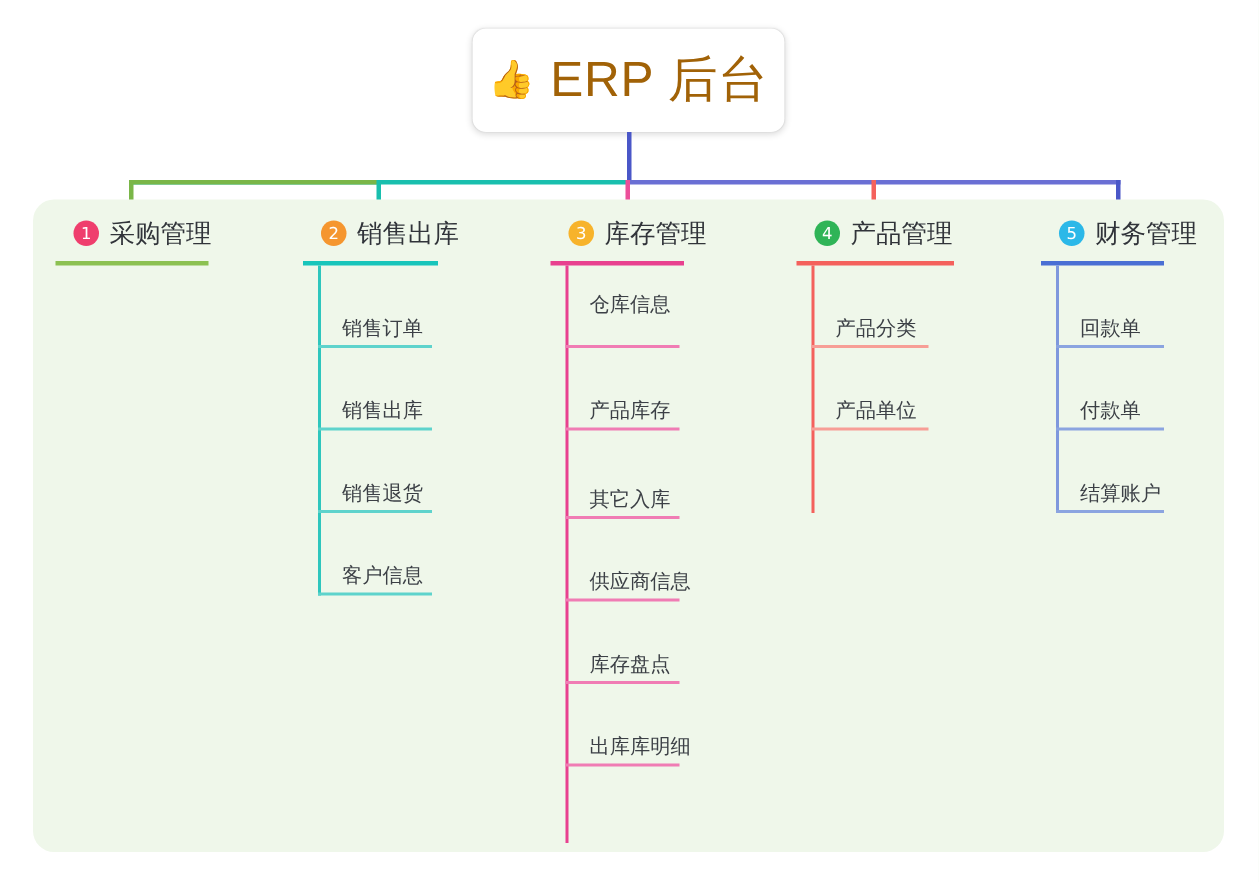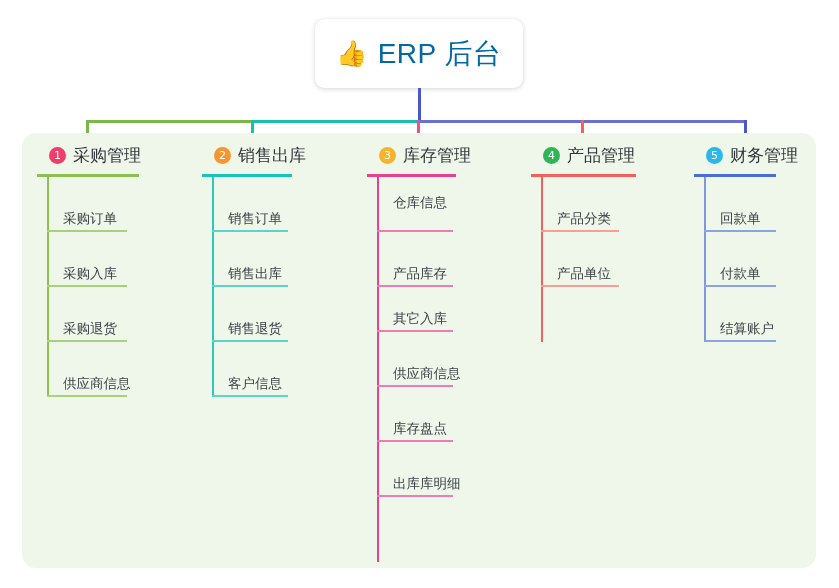--- a/index.html
+++ b/index.html
@@ -35,22 +35,22 @@
     display: flex;
     align-items: center;
     gap: 10px;
   }
   #root-emoji {
     font-size: 25px;
     line-height: 1;
     color: #f5b93c;
   }
   #root-title {
-    font-size: 28px;
-    color: #0369a1;
+    font-size: 33px;
+    color: #a16207;
     letter-spacing: 0.5px;
     white-space: nowrap;
   }
 
   
   .conn {
     position: absolute;
   }
 
   
@@ -150,39 +150,20 @@
 <div class="conn" style="left:744px; top:120px; width:3px; height:29px; background:#4a57c8;"></div>
 
 <div id="panel"></div>
 
 <div class="column" style="left:37px; width:145px;">
   <div class="col-head">
     <span class="badge" style="background: rgb(239, 62, 109);">1</span>
     <span class="col-title">采购管理</span>
   </div>
   <div class="head-rule" style="background: rgb(140, 193, 82); width: 102px; margin-left: 0px;"></div>
-  <div class="items">
-      <div class="spine" style="background: rgb(140, 193, 82); height: 220px;"></div>
-      <div class="item" style="height: 55px;">
-        <span class="item-label">采购订单</span>
-        <div class="item-rule" style="background: rgb(168, 209, 122); width: 80px;"></div>
-      </div>
-      <div class="item" style="height: 55px;">
-        <span class="item-label">采购入库</span>
-        <div class="item-rule" style="background: rgb(168, 209, 122); width: 80px;"></div>
-      </div>
-      <div class="item" style="height: 55px;">
-        <span class="item-label">采购退货</span>
-        <div class="item-rule" style="background: rgb(168, 209, 122); width: 80px;"></div>
-      </div>
-      <div class="item" style="height: 55px;">
-        <span class="item-label">供应商信息</span>
-        <div class="item-rule" style="background: rgb(168, 209, 122); width: 80px;"></div>
-      </div>
-    </div>
 </div>
 
 <div class="column" style="left:202px; width:117px;">
   <div class="col-head">
     <span class="badge" style="background: rgb(245, 150, 47);">2</span>
     <span class="col-title">销售出库</span>
   </div>
   <div class="head-rule" style="background: rgb(23, 197, 187); width: 90px; margin-left: 0px;"></div>
   <div class="items">
       <div class="spine" style="background: rgb(46, 198, 189); height: 220px;"></div>
@@ -214,21 +195,21 @@
   <div class="items">
       <div class="spine" style="background: rgb(232, 65, 143); height: 385px;"></div>
       <div class="item" style="height: 55px; align-items: center;">
         <span class="item-label">仓库信息</span>
         <div class="item-rule" style="background: rgb(240, 124, 180); width: 76px;"></div>
       </div>
       <div class="item" style="height: 55px;">
         <span class="item-label">产品库存</span>
         <div class="item-rule" style="background: rgb(240, 124, 180); width: 76px;"></div>
       </div>
-      <div class="item" style="height: 45px;">
+      <div class="item" style="height: 59px;">
         <span class="item-label">其它入库</span>
         <div class="item-rule" style="background: rgb(240, 124, 180); width: 76px;"></div>
       </div>
       <div class="item" style="height: 55px;">
         <span class="item-label">供应商信息</span>
         <div class="item-rule" style="background: rgb(240, 124, 180); width: 76px;"></div>
       </div>
       <div class="item" style="height: 55px; font-family: Liberation Serif, serif;">
         <span class="item-label">库存盘点</span>
         <div class="item-rule" style="background: rgb(240, 124, 180); width: 76px;"></div>

